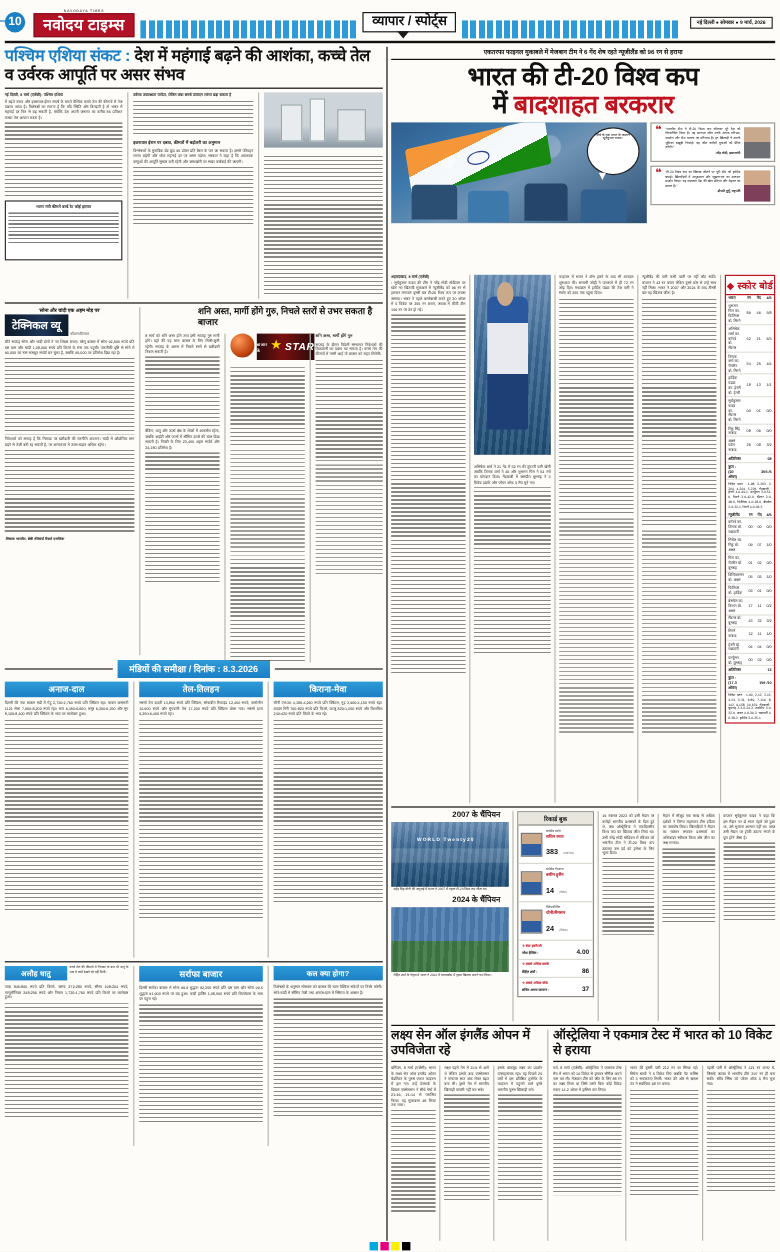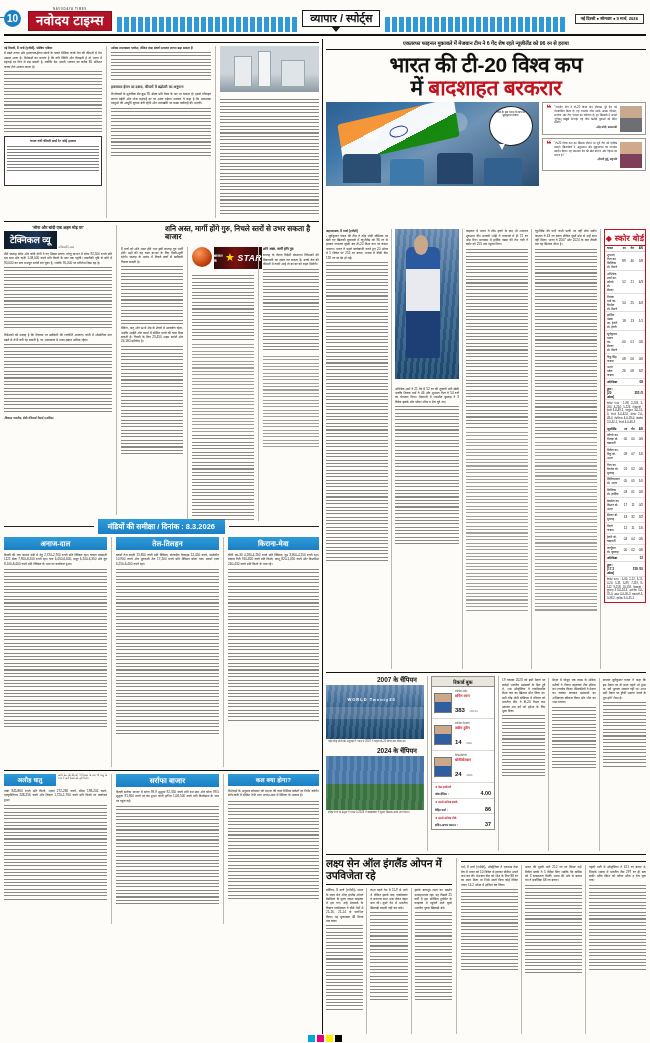--- a/index.html
+++ b/index.html
@@ -181,20 +181,23 @@
     <div class="section-tag">व्यापार / स्पोर्ट्स</div>
     <div class="bars"></div>
     <div class="dateline">नई दिल्ली ● सोमवार ● 9 मार्च, 2026</div>
   </div>
   <div class="hrule2" style="margin:0 4px;"></div>
 
   <div class="row" style="padding:3px 4px 0;box-sizing:border-box;height:1000px;align-items:flex-start;">
 
     <div class="col" style="width:322px;">
 
+      <h1 class="left-head">
+        <span class="blue">पश्चिम एशिया संकट :</span><span> देश में महंगाई बढ़ने की आशंका, कच्चे तेल व उर्वरक आपूर्ति पर असर संभव</span>
+      </h1>
       <div class="hrule" style="margin:3px 0 3px;"></div>
 
       <div class="row" style="gap:4px;height:172px;">
         <div class="col" style="width:98px;">
           <div class="jtext" style="font-weight:bold;">नई दिल्ली, 8 मार्च (एजेंसी)- पश्चिम एशिया</div>
           <div class="jtext" style="margin-top:1px;">में बढ़ते तनाव और इजरायल-ईरान संघर्ष के चलते वैश्विक कच्चे तेल की कीमतों में तेज उछाल आया है। विशेषज्ञों का मानना है कि यदि स्थिति और बिगड़ती है तो भारत में महंगाई दर फिर से बढ़ सकती है, क्योंकि देश अपनी जरूरत का करीब 85 प्रतिशत कच्चा तेल आयात करता है।</div>
           <div class="greek" style="height:62px;margin-top:2px;"></div>
           <div class="goldbox" style="margin-top:3px;height:44px;">
             <div class="jtext" style="font-weight:bold;font-size:3.3px;text-align:center;">भारत मंत्री कीमतें वर्ल्ड रेट कोई हालात</div>
             <div class="greek dense" style="height:26px;margin-top:2px;"></div>
@@ -671,20 +674,21 @@
             <div class="vrule"></div>
             <div class="col" style="flex:1;">
               <div class="jtext">इसके बावजूद लक्ष्य का प्रदर्शन उत्साहजनक रहा। वह पिछले 25 वर्षों में इस प्रतिष्ठित टूर्नामेंट के फाइनल में पहुंचने वाले दूसरे भारतीय पुरुष खिलाड़ी बने।</div>
               <div class="greek" style="height:88px;margin-top:2px;"></div>
             </div>
           </div>
         </div>
         <div class="vrule"></div>
 
         <div class="col" style="flex:1;">
+          <div class="mini-head2">ऑस्ट्रेलिया ने एकमात्र टेस्ट में भारत को 10 विकेट से हराया</div>
           <div class="hrule" style="margin:3px 0;"></div>
           <div class="row" style="gap:3px;flex:1;">
             <div class="col" style="flex:1;">
               <div class="jtext">पर्थ, 8 मार्च (एजेंसी)- ऑस्ट्रेलिया ने एकमात्र टेस्ट मैच में भारत को 10 विकेट से हराकर सीरीज अपने नाम कर ली। मेजबान टीम को जीत के लिए 88 रन का लक्ष्य मिला था जिसे उसने बिना कोई विकेट गंवाए 14.2 ओवर में हासिल कर लिया।</div>
               <div class="greek" style="height:84px;margin-top:2px;"></div>
             </div>
             <div class="vrule"></div>
             <div class="col" style="flex:1;">
               <div class="jtext">भारत की दूसरी पारी 212 रन पर सिमट गई। मिचेल स्टार्क ने 5 विकेट लिए जबकि पैट कमिंस को 3 सफलताएं मिलीं। भारत की ओर से ऋषभ पंत ने सर्वाधिक 68 रन बनाए।</div>
               <div class="greek" style="height:88px;margin-top:2px;"></div>

